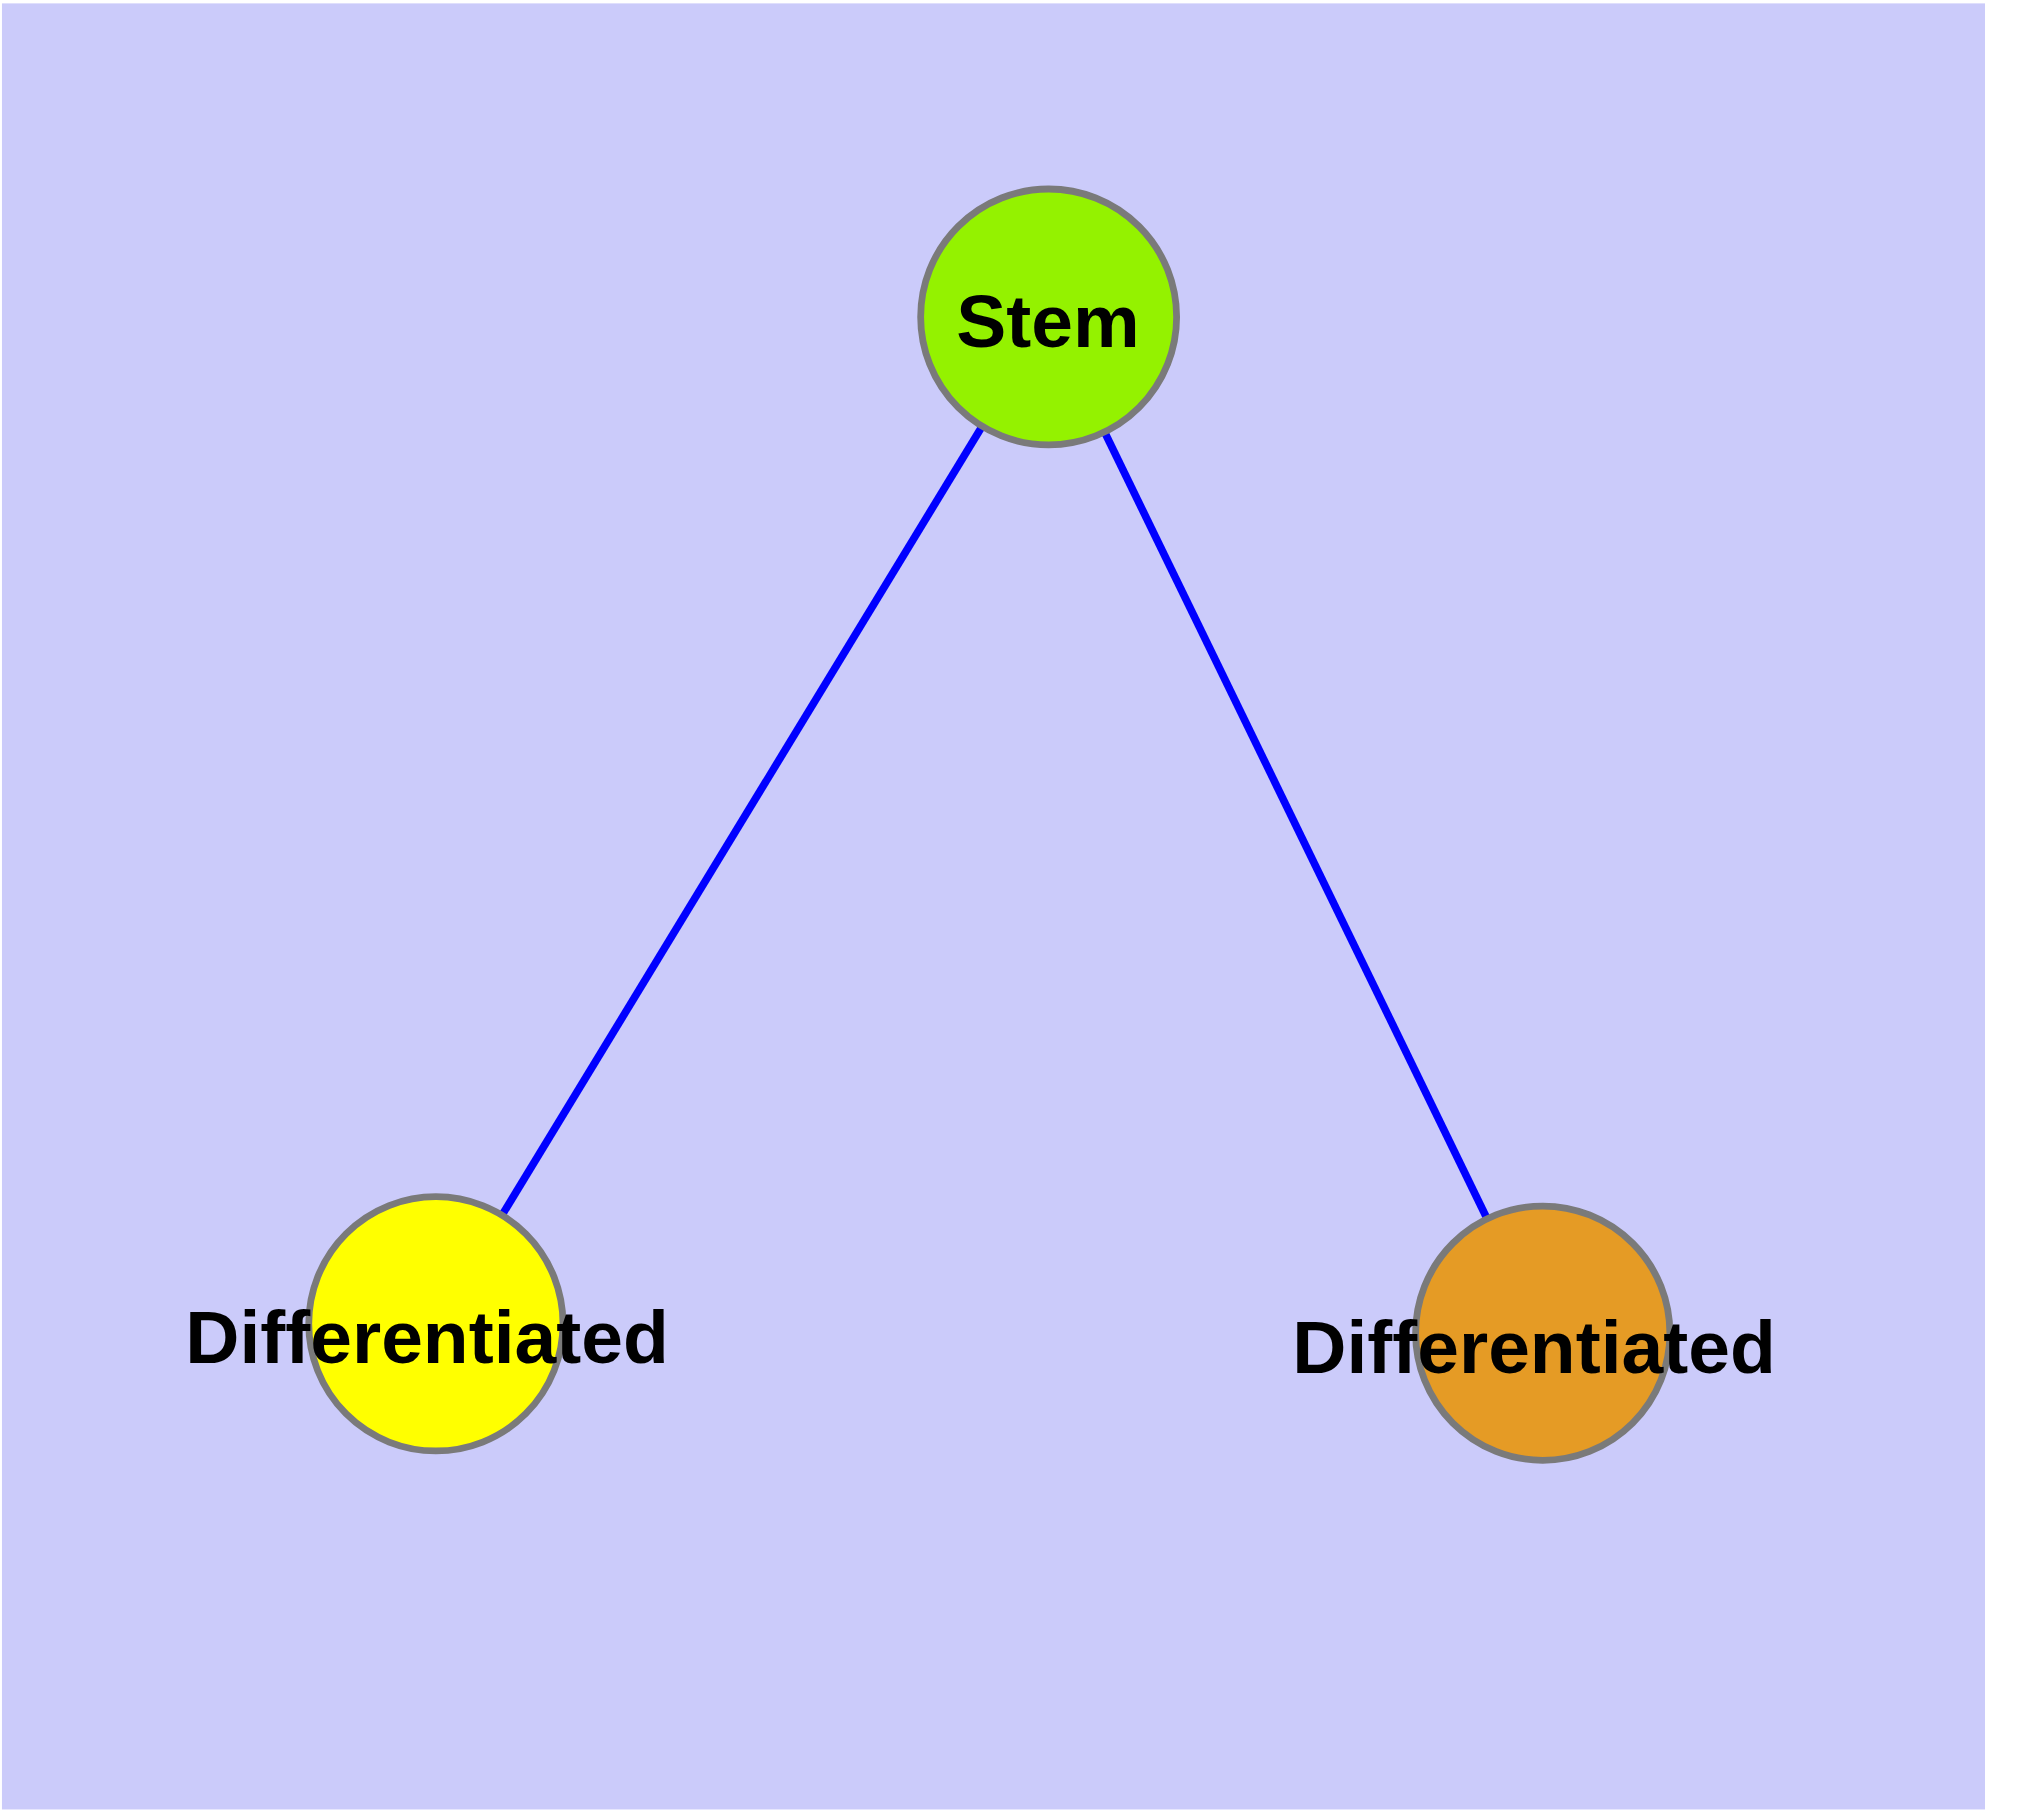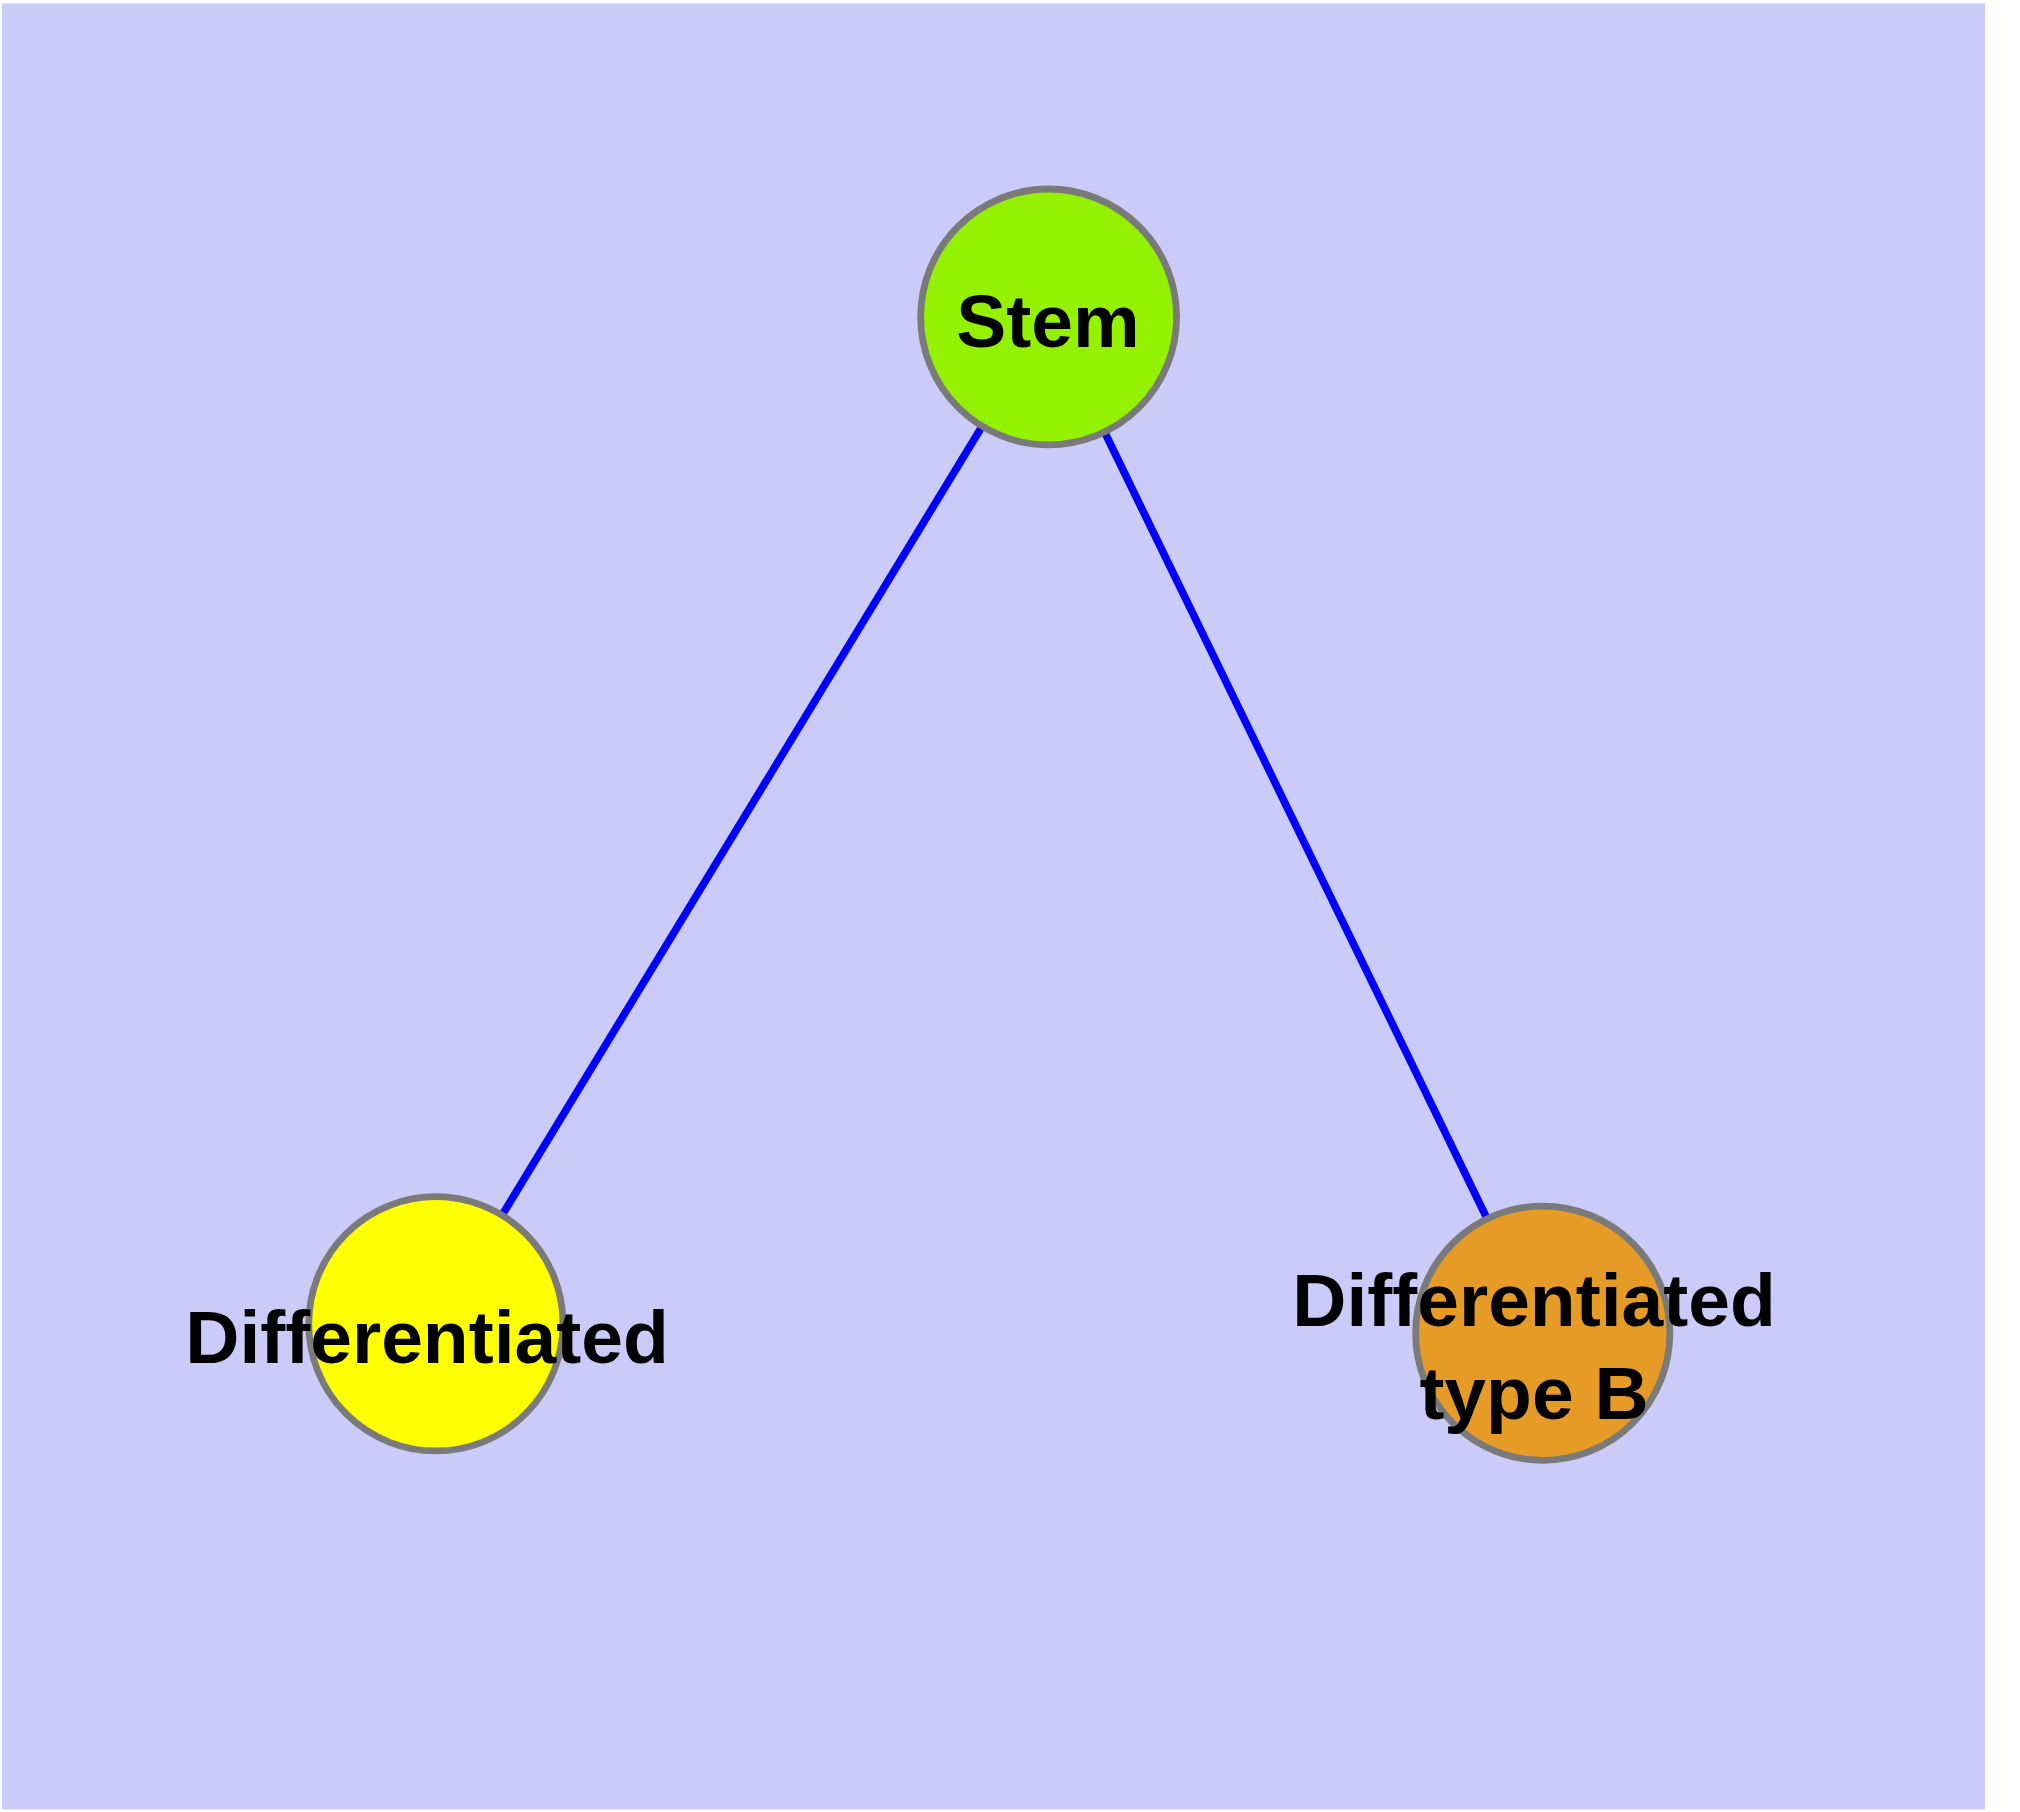--- a/index.html
+++ b/index.html
@@ -55,17 +55,16 @@
   <div class="node-label" style="left:1048px; top:321px;">
     <span class="label-line">Stem</span>
   </div>
 
   <div class="node-label" style="left:427px; top:1337px;">
     <span class="label-line">Differentiated</span>
   </div>
 
   <div class="node-label" style="left:1534px; top:1347px;">
     <span class="label-line">Differentiated</span>
-    <span class="label-line">type B</span>
   </div>
 
 </div>
 
 
 </body></html>

